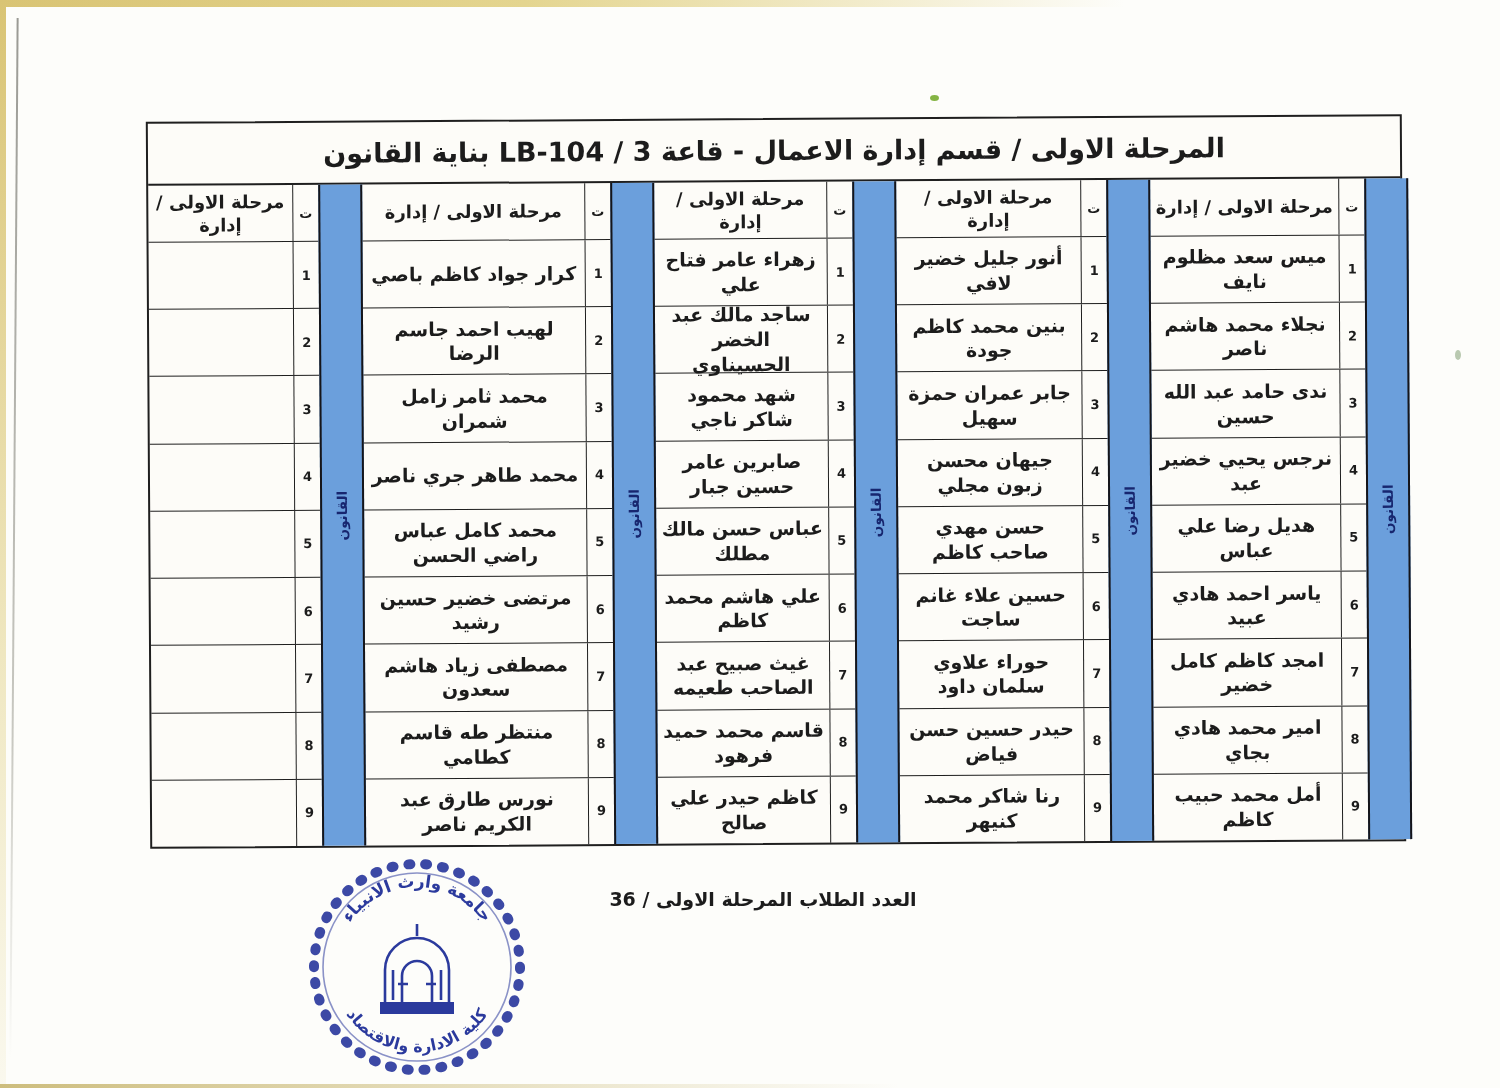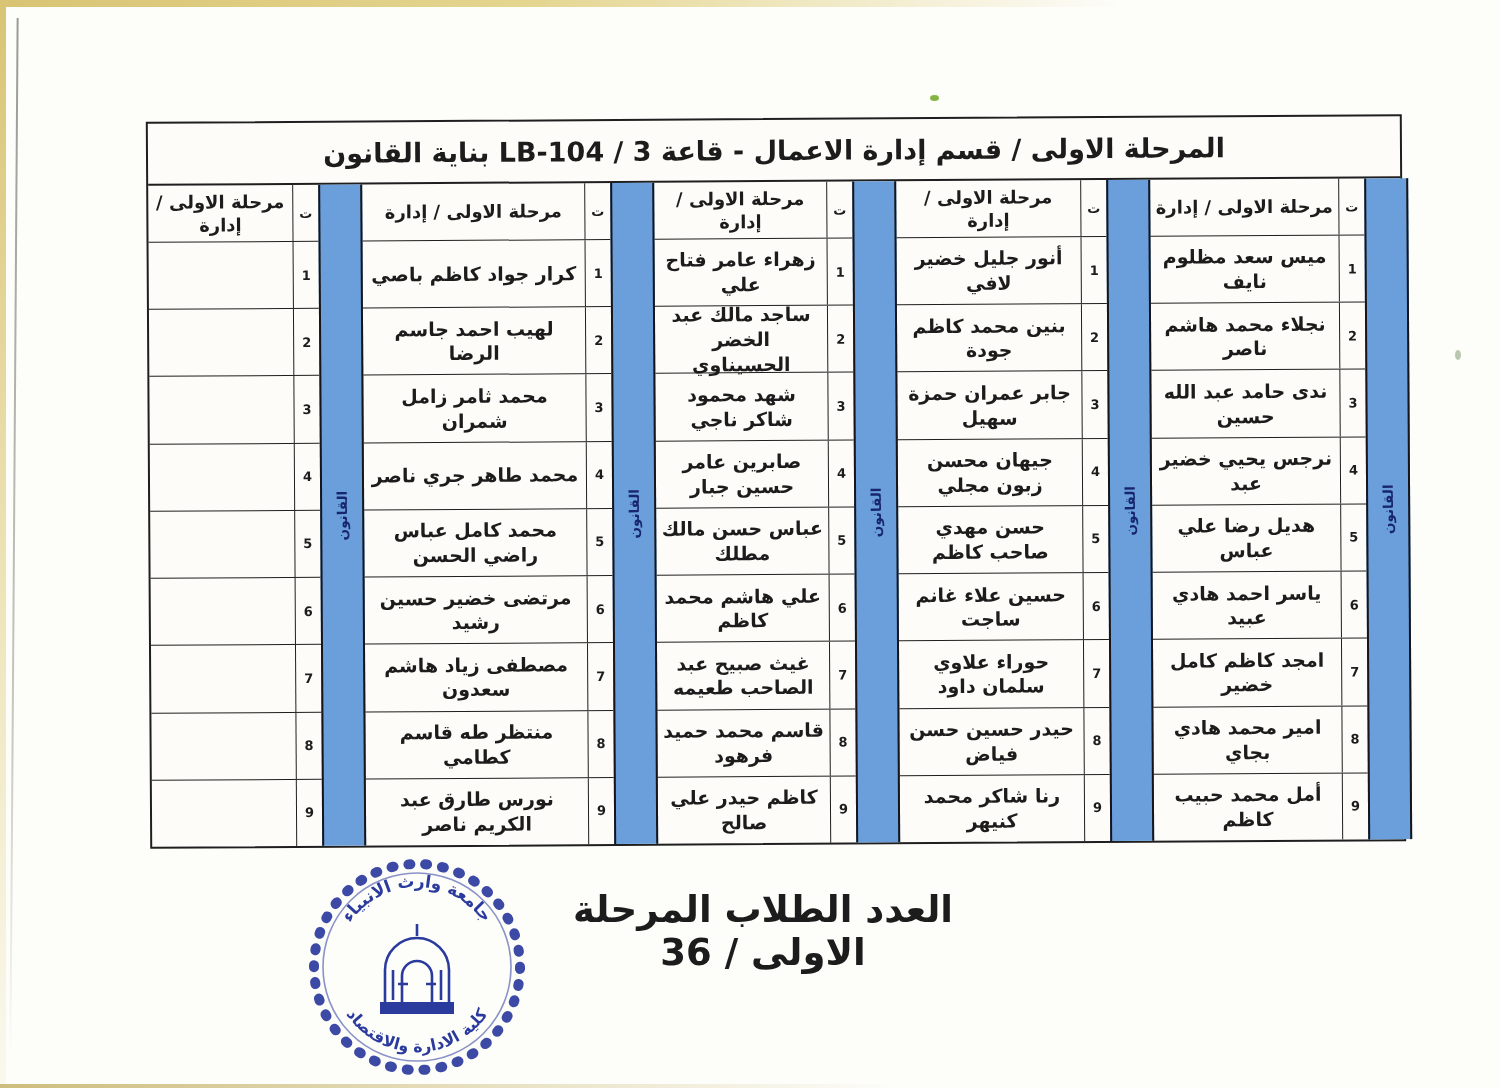--- a/index.html
+++ b/index.html
@@ -50,21 +50,21 @@
     flex:0 0 40px;border-left:2px solid #15151a;border-right:2px solid #15151a;
     display:flex;align-items:center;justify-content:center;overflow:hidden;
   }
   .striplabel{
     transform:rotate(-90deg);white-space:nowrap;
     font-weight:bold;font-size:13.5px;color:#17266f;letter-spacing:.5px;
   }
 
   .footer-count{
     position:absolute;left:548px;top:888px;width:430px;text-align:center;
-    font-weight:bold;font-size:37px;direction:rtl;
+    font-weight:bold;font-size:19px;direction:rtl;
   }
   .stamp{position:absolute;left:302px;top:852px;width:230px;height:230px;}
 </style>
 </head>
 <body>
 
 <div class="edge-top"></div>
 <div class="edge-left"></div>
 <div class="edge-line"></div>
 <div class="edge-bottom"></div>

